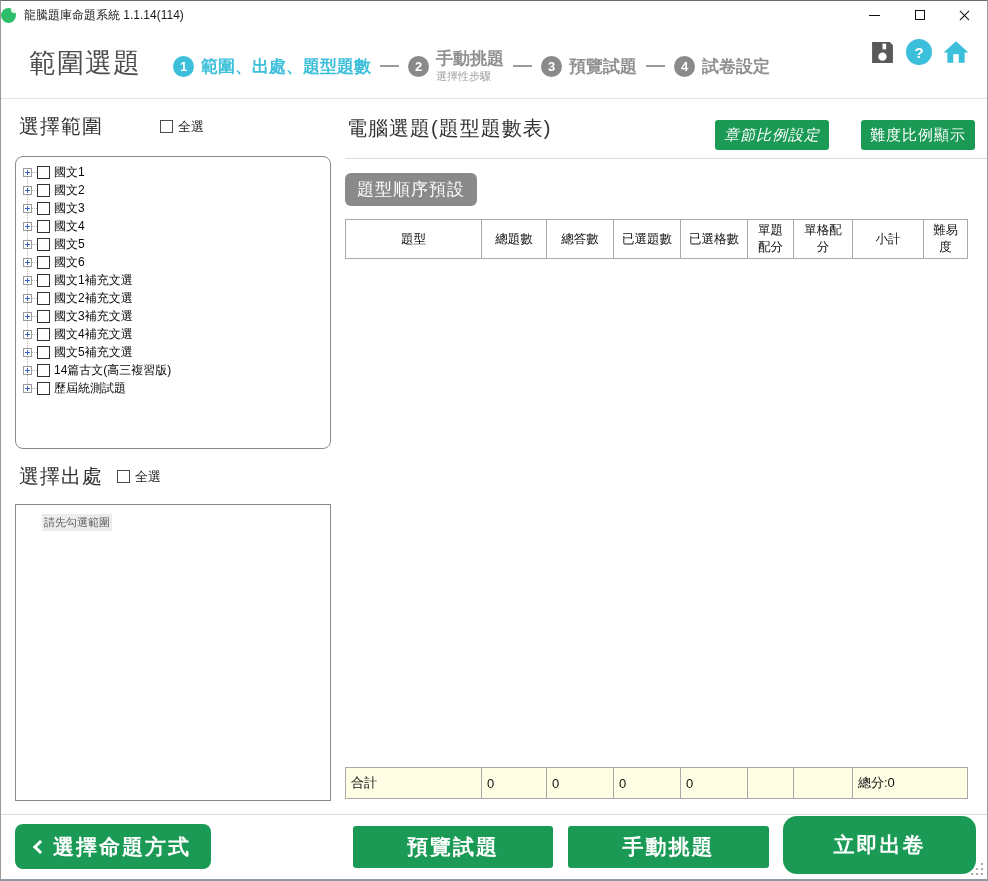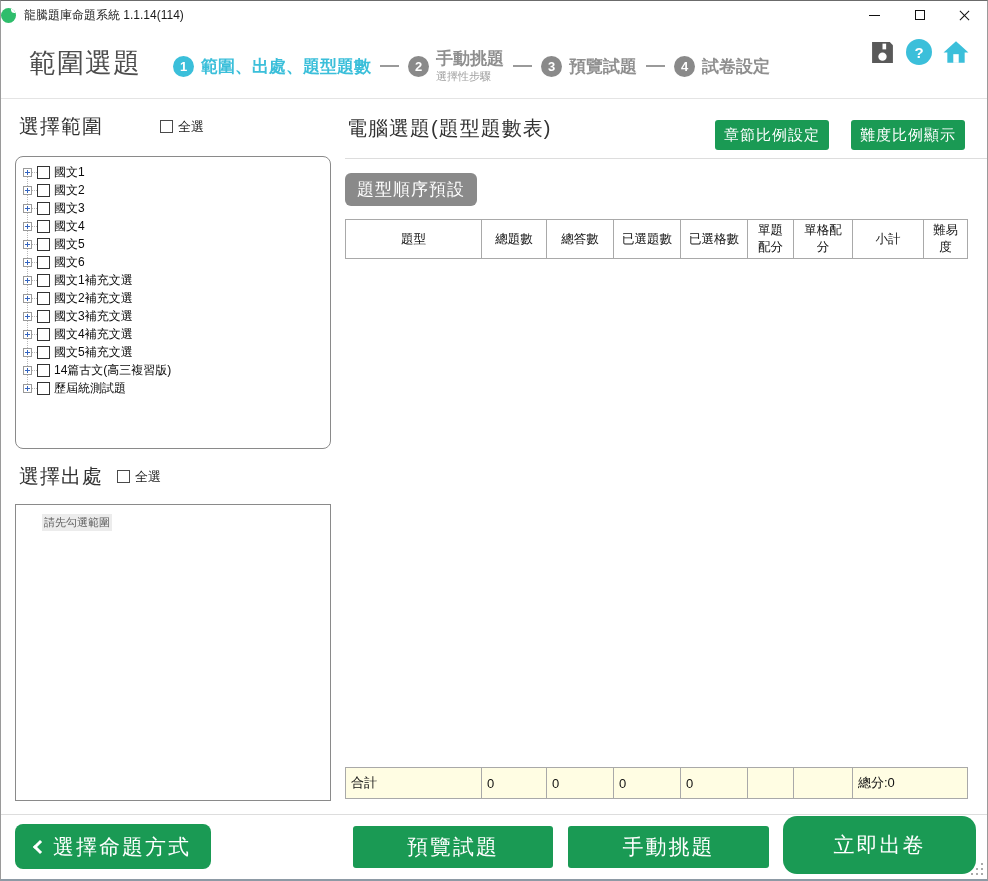--- a/index.html
+++ b/index.html
@@ -68,35 +68,35 @@
   .tree-check { width: 13px; height: 13px; border: 1px solid #333; background: #fff; flex: 0 0 auto; margin-right: 4px; cursor: pointer; }
   .tree-label { font-size: 12px; color: #0a0a0a; white-space: nowrap; }
 
   .source-hint { display: inline-block; margin: 9px 0 0 26px; background: #ececec; color: #5f5f5f; font-size: 11px; padding: 1px 2px; }
 
   
   .main-title { position: absolute; left: 346px; top: 114px; font-size: 20px; color: #333; letter-spacing: 1px; }
   .btn { border: none; cursor: pointer; color: #fff; font-family: inherit; }
   .btn-green { background: #1a9a54; }
   .top-btn { position: absolute; top: 119px; height: 30px; font-size: 15px; padding: 0 9px; border-radius: 3px; letter-spacing: 1px; }
-  .btn-chapter { right: 158px; }
-  .btn-difficulty { right: 22px; }
+  .btn-chapter { right: 158px; font-style: italic; }
+  .btn-difficulty { right: 12px; }
   .main-divider { position: absolute; top: 157px; left: 344px; width: 642px; border-top: 1px solid #ddd; }
   .btn-type-order { position: absolute; left: 344px; top: 172px; height: 33px; background: #8a8a8a; color: #fff;
      font-size: 17px; padding: 0 12px; border-radius: 6px; letter-spacing: 1px; }
 
   table { border-collapse: collapse; table-layout: fixed; }
   .qtable { position: absolute; left: 344px; top: 218px; width: 622px; text-align: center; }
   .qtable td { border: 1px solid #a9a9a9; font-size: 12.5px; color: #111; padding: 2px 5px; height: 36px; vertical-align: middle; background: #fff; }
   .ttable { position: absolute; left: 344px; top: 766px; width: 622px; }
   .ttable td { border: 1px solid #a9a9a9; font-size: 13px; color: #111; padding: 2px 5px; height: 31px; vertical-align: middle; background: #fffde3; }
 
   
   .footer-divider { position: absolute; top: 813px; left: 0; right: 0; border-top: 1px solid #ddd; }
-  .foot-btn { position: absolute; font-size: 21px; letter-spacing: 2px; }
+  .foot-btn { position: absolute; font-size: 21px; letter-spacing: 2px; font-weight: bold; }
   .btn-back { left: 14px; top: 823px; width: 196px; height: 45px; border-radius: 8px; display: flex; align-items: center; justify-content: center; gap: 8px; }
   .btn-preview { left: 352px; top: 825px; width: 200px; height: 42px; border-radius: 3px; }
   .btn-manual { left: 567px; top: 825px; width: 201px; height: 42px; border-radius: 3px; }
   .btn-generate { left: 782px; top: 815px; width: 193px; height: 58px; border-radius: 14px; }
   .chevron-left { width: 10px; height: 10px; border-left: 3px solid #fff; border-bottom: 3px solid #fff; transform: rotate(45deg); flex: 0 0 auto; }
 
   .resize-grip { position: absolute; right: 4px; bottom: 4px; width: 12px; height: 12px; }
   .resize-grip::after { content:""; position:absolute; width:2px; height:2px; background:#aaa;
     box-shadow: 10px 0 #aaa, 10px -5px #aaa, 10px -10px #aaa, 5px 0 #aaa, 5px -5px #aaa, 0 0 #aaa;
     left: 0; bottom: 0; }

